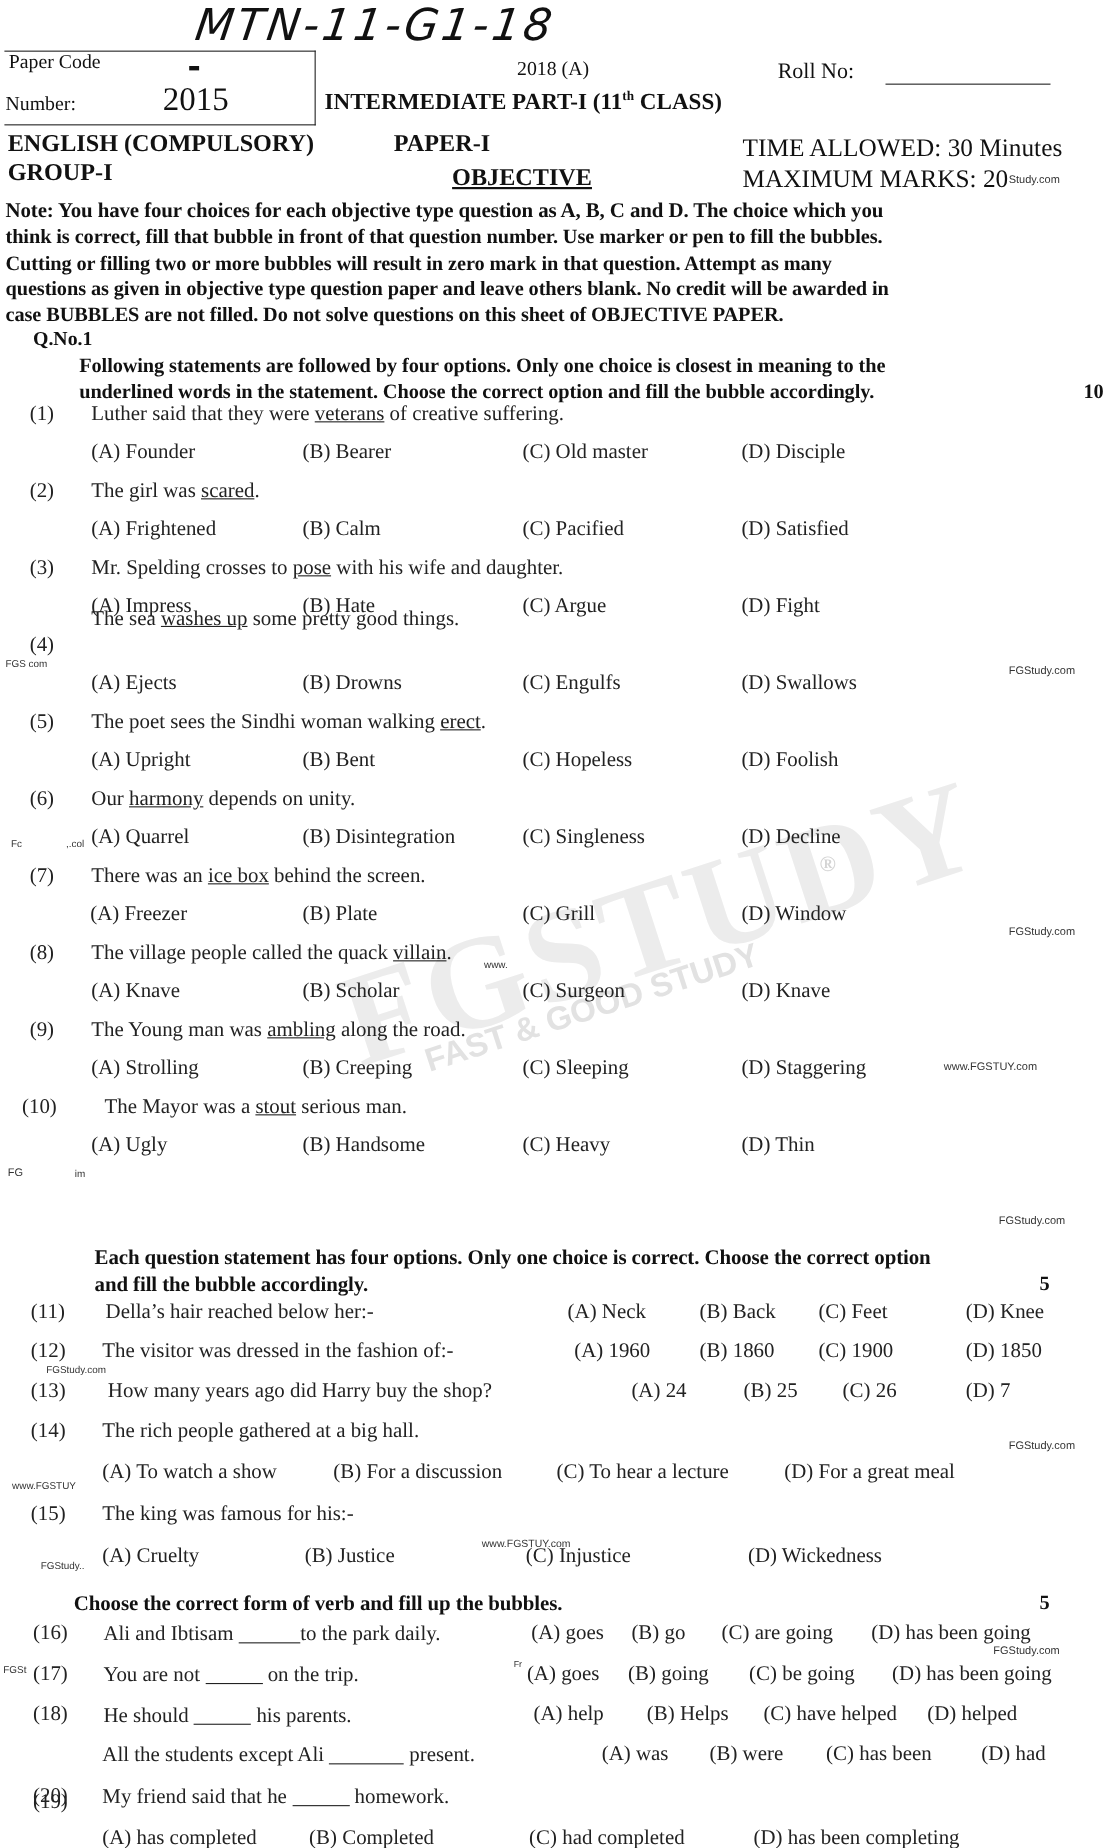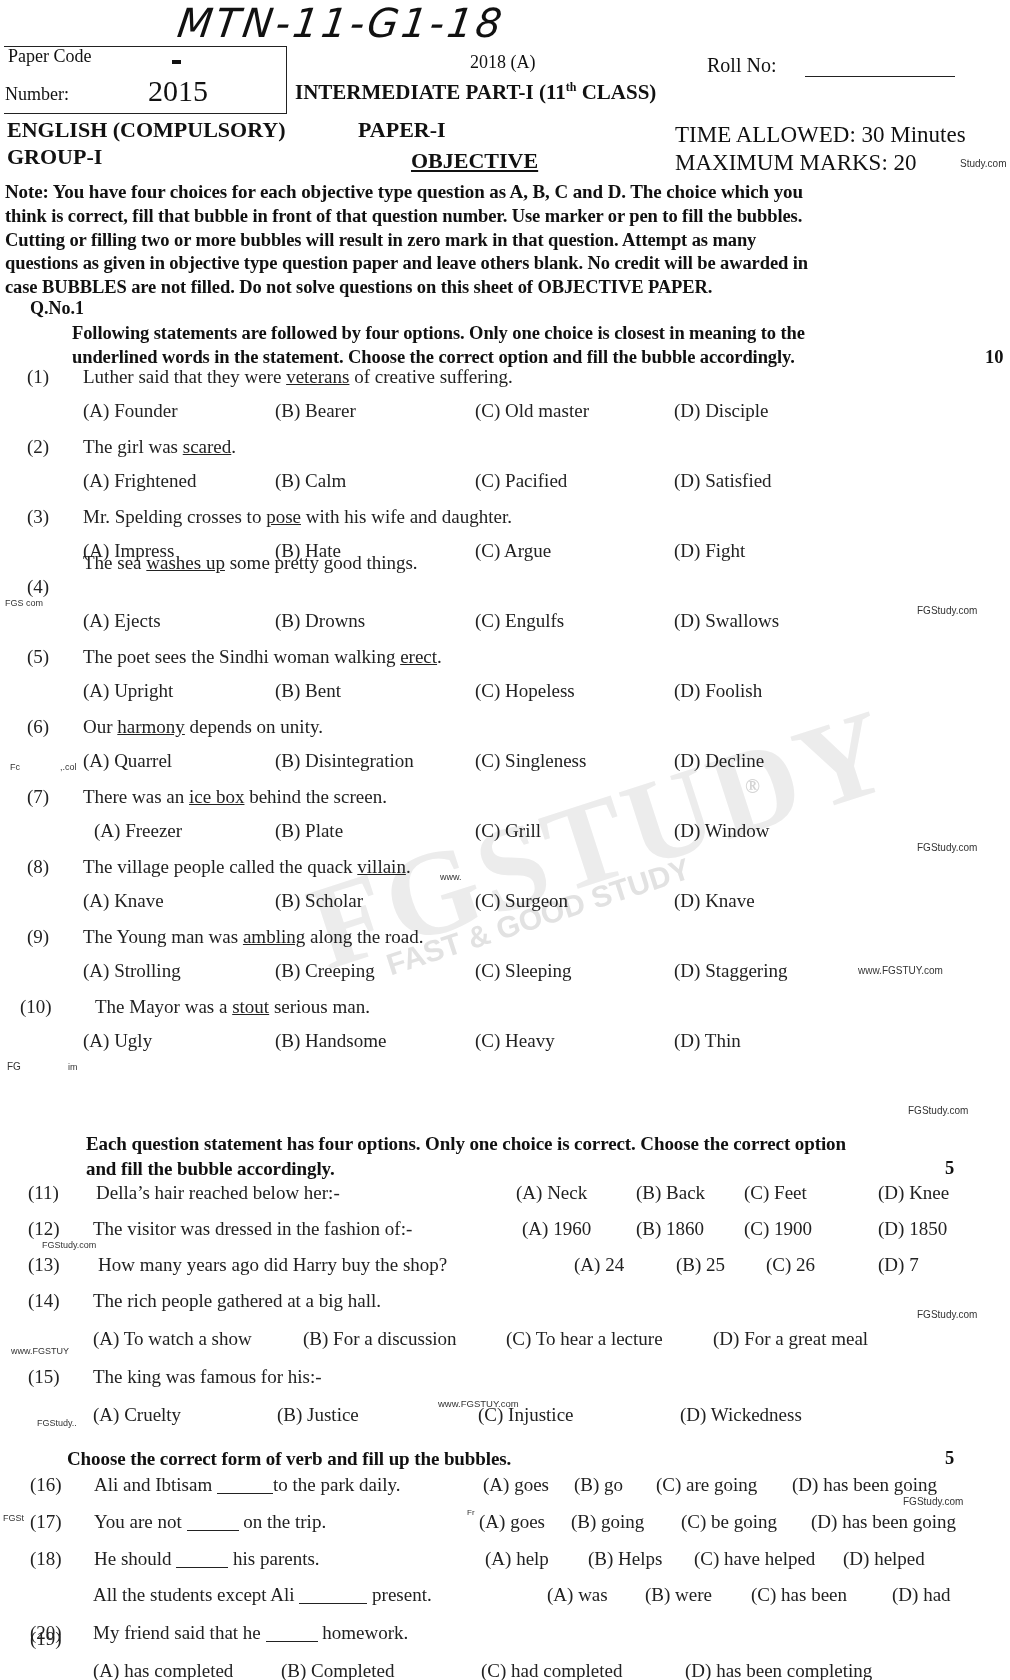--- a/index.html
+++ b/index.html
@@ -37,21 +37,21 @@
 <div class="abs t20" style="left:707px;top:54px;">Roll No:</div>
 <div class="abs" style="left:805px;top:76px;width:150px;border-bottom:1.5px solid #222;"></div>
 <div class="abs b" style="left:295px;top:80px;font-size:21px;"><span>INTERMEDIATE PART-I (11</span><sup style="font-size:12px;">th</sup><span> CLASS)</span></div>
 
 <div class="abs b" style="left:7px;top:117px;font-size:22px;">ENGLISH (COMPULSORY)</div>
 <div class="abs b" style="left:358px;top:117px;font-size:22px;">PAPER-I</div>
 <div class="abs b" style="left:7px;top:144px;font-size:22px;">GROUP-I</div>
 <div class="abs b u" style="left:411px;top:148px;font-size:22px;">OBJECTIVE</div>
 <div class="abs" style="left:675px;top:122px;font-size:23px;">TIME ALLOWED: 30 Minutes</div>
 <div class="abs" style="left:675px;top:150px;font-size:23px;">MAXIMUM MARKS: 20</div>
-<div class="abs wm" style="left:960px;top:158px;">Study.com</div>
+<div class="abs wm" style="left:917px;top:158px;">Study.com</div>
 
 <div>
   <div class="abs note" style="left:5px;top:181px;font-size:19px;">Note:  You have four choices for each objective type question as A, B, C and D.  The choice which you</div>
   <div class="abs note" style="left:5px;top:206px;">think is correct, fill that bubble in front of that question number.  Use marker or pen to fill the bubbles.</div>
   <div class="abs note" style="left:5px;top:230px;">Cutting or filling two or more bubbles will result in zero mark in that question. Attempt as many</div>
   <div class="abs note" style="left:5px;top:253px;">questions as given in objective type question paper and leave others blank.  No credit will be awarded in</div>
   <div class="abs note" style="left:5px;top:277px;">case BUBBLES are not filled.  Do not solve questions on this sheet of OBJECTIVE PAPER.</div>
 </div>
 <div class="abs b t18" style="left:30px;top:298px;">Q.No.1</div>
 
@@ -91,21 +91,21 @@
     <div class="abs opt" style="left:475px;top:680px;">(C) Hopeless</div>
     <div class="abs opt" style="left:674px;top:680px;">(D) Foolish</div>
     <div class="abs q" style="left:27px;top:716px;">(6)</div>
     <div class="abs q" style="left:83px;top:716px;"><span>Our </span><span class="u">harmony</span><span> depends on unity.</span></div>
     <div class="abs opt" style="left:83px;top:750px;">(A) Quarrel</div>
     <div class="abs opt" style="left:275px;top:750px;">(B) Disintegration</div>
     <div class="abs opt" style="left:475px;top:750px;">(C) Singleness</div>
     <div class="abs opt" style="left:674px;top:750px;">(D) Decline</div>
     <div class="abs q" style="left:27px;top:786px;">(7)</div>
     <div class="abs q" style="left:83px;top:786px;"><span>There was an </span><span class="u">ice box</span><span> behind the screen.</span></div>
-    <div class="abs opt" style="left:94px;top:820px;">(A) Freezer</div>
+    <div class="abs opt" style="left:82px;top:820px;">(A) Freezer</div>
     <div class="abs opt" style="left:275px;top:820px;">(B) Plate</div>
     <div class="abs opt" style="left:475px;top:820px;">(C) Grill</div>
     <div class="abs opt" style="left:674px;top:820px;">(D) Window</div>
     <div class="abs q" style="left:27px;top:856px;">(8)</div>
     <div class="abs q" style="left:83px;top:856px;"><span>The village people called the quack </span><span class="u">villain</span><span>.</span></div>
     <div class="abs opt" style="left:83px;top:890px;">(A) Knave</div>
     <div class="abs opt" style="left:275px;top:890px;">(B) Scholar</div>
     <div class="abs opt" style="left:475px;top:890px;">(C) Surgeon</div>
     <div class="abs opt" style="left:674px;top:890px;">(D) Knave</div>
     <div class="abs q" style="left:27px;top:926px;">(9)</div>

